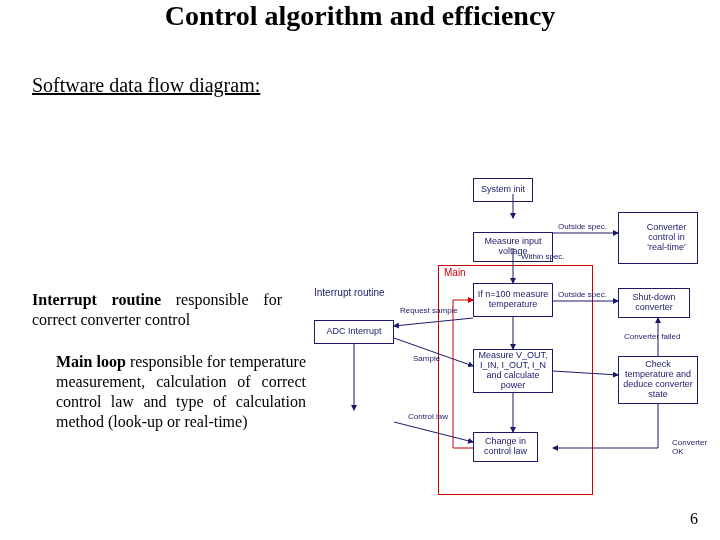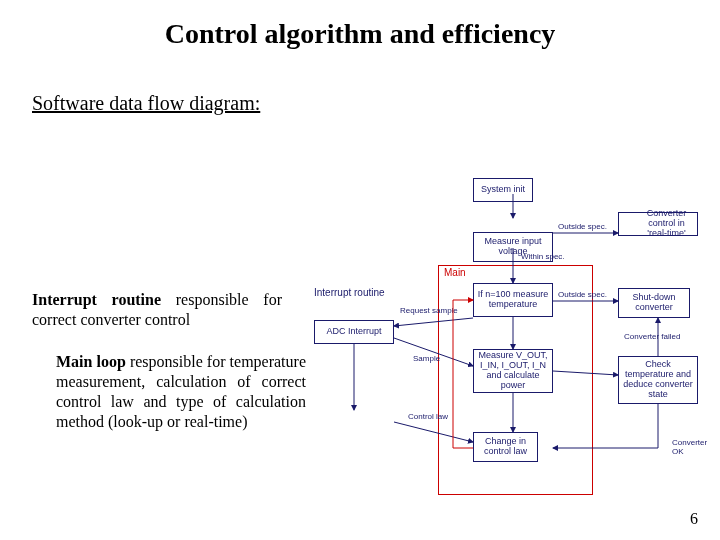--- a/index.html
+++ b/index.html
@@ -10,21 +10,20 @@
     background: #fff;
     font-family: "Times New Roman", Times, serif;
     color: #000;
     position: relative;
     overflow: hidden;
   }
   .title {
     text-align: center;
     font-size: 28px;
     font-weight: bold;
-    padding-top: 18px;
   }
   .subtitle {
     font-size: 20px;
     margin: 42px 0 0 32px;
     text-decoration: underline;
   }
   .para {
     position: absolute;
     left: 32px;
     width: 250px;
@@ -101,21 +100,21 @@
 
   <div class="box" style="left:165px; top:8px; width:60px; height:24px;">System init</div>
   <div class="box" style="left:165px; top:48px; width:80px; height:30px;margin-top:14px;">Measure input voltage</div>
   <div class="box" style="left:165px; top:113px; width:80px; height:34px;">If n=100 measure temperature</div>
   <div class="box" style="left:165px; top:179px; width:80px; height:44px;">Measure V_OUT, I_IN, I_OUT, I_N and calculate power</div>
   <div class="box" style="left:165px; top:262px; width:65px; height:30px;">Change in control law</div>
 
   <div class="lbl" style="left:6px; top:117px; font-size:10px;">Interrupt routine</div>
   <div class="box" style="left:6px; top:150px; width:80px; height:24px;">ADC Interrupt</div>
 
-  <div class="box" style="left:310px; top:42px; width:80px; height:24px;padding-left:20px;">Converter control in 'real-time'</div>
+  <div class="box" style="left:310px; top:42px; width:80px; height:52px;padding-left:20px;">Converter control in 'real-time'</div>
   <div class="box" style="left:310px; top:118px; width:72px; height:30px;">Shut-down converter</div>
   <div class="box" style="left:310px; top:186px; width:80px; height:48px;">Check temperature and deduce converter state</div>
 
   <div class="lbl" style="left:250px; top:52px;">Outside spec.</div>
   <div class="lbl" style="left:213px; top:82px;">Within spec.</div>
   <div class="lbl" style="left:250px; top:120px;">Outside spec.</div>
   <div class="lbl" style="left:92px; top:136px;">Request sample</div>
   <div class="lbl" style="left:105px; top:184px;">Sample</div>
   <div class="lbl" style="left:100px; top:242px;">Control law</div>
   <div class="lbl" style="left:316px; top:162px;">Converter failed</div>

